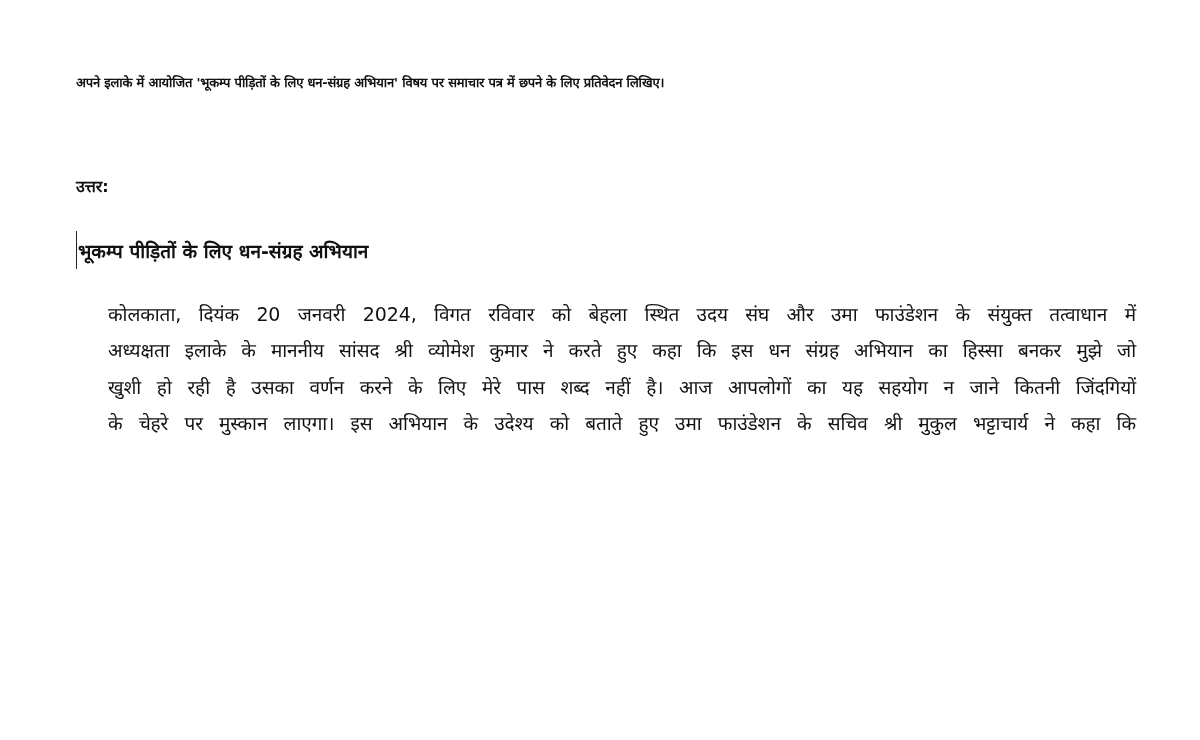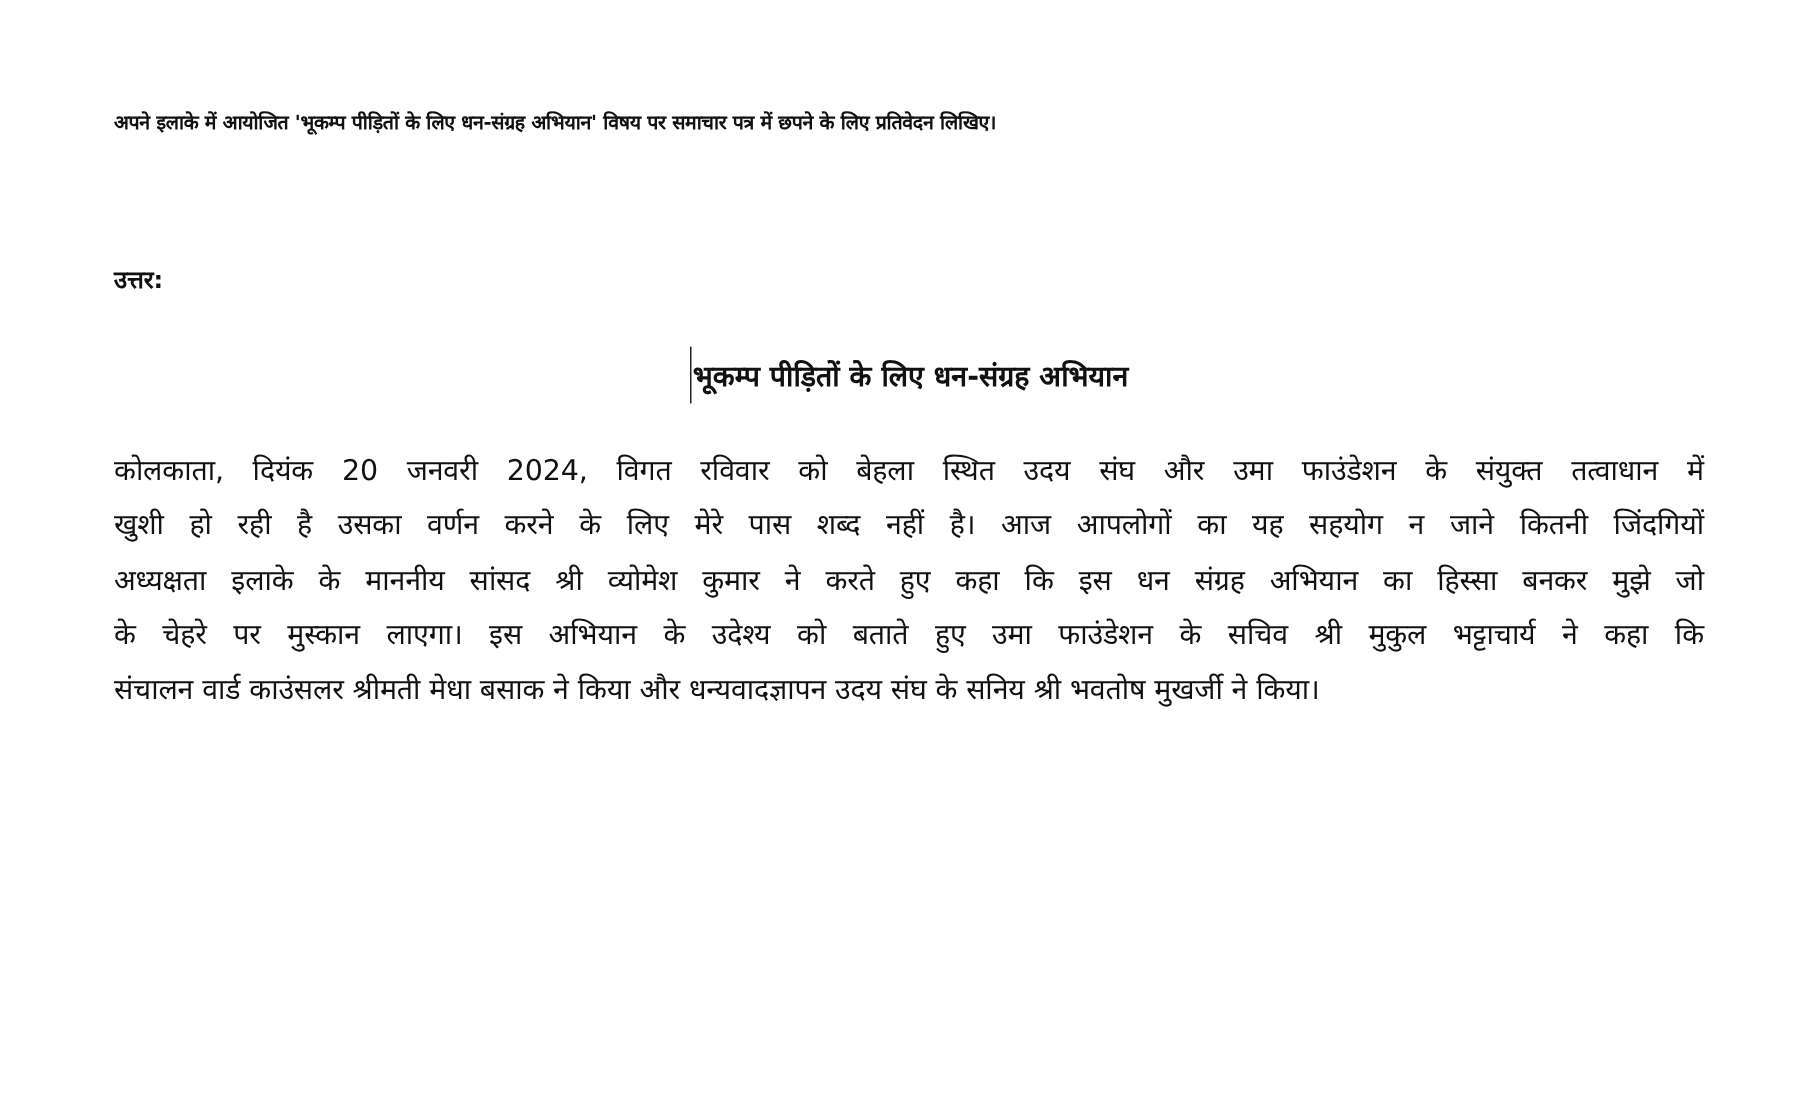--- a/index.html
+++ b/index.html
@@ -37,21 +37,20 @@
       left: 0;
       font-size: 16px;
       font-weight: bold;
       line-height: 30px;
     }
     .report-title {
       position: absolute;
       top: 233px;
       left: 0;
       width: 1060px;
-      text-align: center;
       font-size: 19px;
       font-weight: bold;
       line-height: 32px;
     }
     .report-title .caret {
       display: inline-block;
       width: 1px;
       height: 38px;
       background: #222;
       vertical-align: middle;
@@ -67,39 +66,39 @@
     }
     .report-line {
       display: block;
       font-size: 19px;
       line-height: 36.4px;
       white-space: nowrap;
       text-align: justify;
       text-align-last: justify;
       font-family: "DejaVu Sans", "Liberation Sans", sans-serif;
       letter-spacing: -0.1px;
+      margin-left: 32px;
     }
     .report-line.last {
       text-align-last: left;
     }
   </style>
 </head>
 <body>
 
 <div class="page">
 
   <div class="question">अपने इलाके में आयोजित 'भूकम्प पीड़ितों के लिए धन-संग्रह अभियान' विषय पर समाचार पत्र में छपने के लिए प्रतिवेदन लिखिए।</div>
 
   <div class="answer-label">उत्तर:</div>
 
   <div class="report-title">
     <span class="caret"></span><span>भूकम्प पीड़ितों के लिए धन-संग्रह अभियान</span>
   </div>
 
   <div class="report-body">
     <span class="report-line">कोलकाता, दियंक 20 जनवरी 2024, विगत रविवार को बेहला स्थित उदय संघ और उमा फाउंडेशन के संयुक्त तत्वाधान में</span>
+    <span class="report-line">अध्यक्षता इलाके के माननीय सांसद श्री व्योमेश कुमार ने करते हुए कहा कि इस धन संग्रह अभियान का हिस्सा बनकर मुझे जो</span>
     <span class="report-line">खुशी हो रही है उसका वर्णन करने के लिए मेरे पास शब्द नहीं है। आज आपलोगों का यह सहयोग न जाने कितनी जिंदगियों</span>
-    <span class="report-line">अध्यक्षता इलाके के माननीय सांसद श्री व्योमेश कुमार ने करते हुए कहा कि इस धन संग्रह अभियान का हिस्सा बनकर मुझे जो</span>
     <span class="report-line">के चेहरे पर मुस्कान लाएगा। इस अभियान के उदेश्य को बताते हुए उमा फाउंडेशन के सचिव श्री मुकुल भट्टाचार्य ने कहा कि</span>
-    <span class="report-line last">संचालन वार्ड काउंसलर श्रीमती मेधा बसाक ने किया और धन्यवादज्ञापन उदय संघ के सनिय श्री भवतोष मुखर्जी ने किया।</span>
   </div>
 
 </div>
 
 </body></html>

